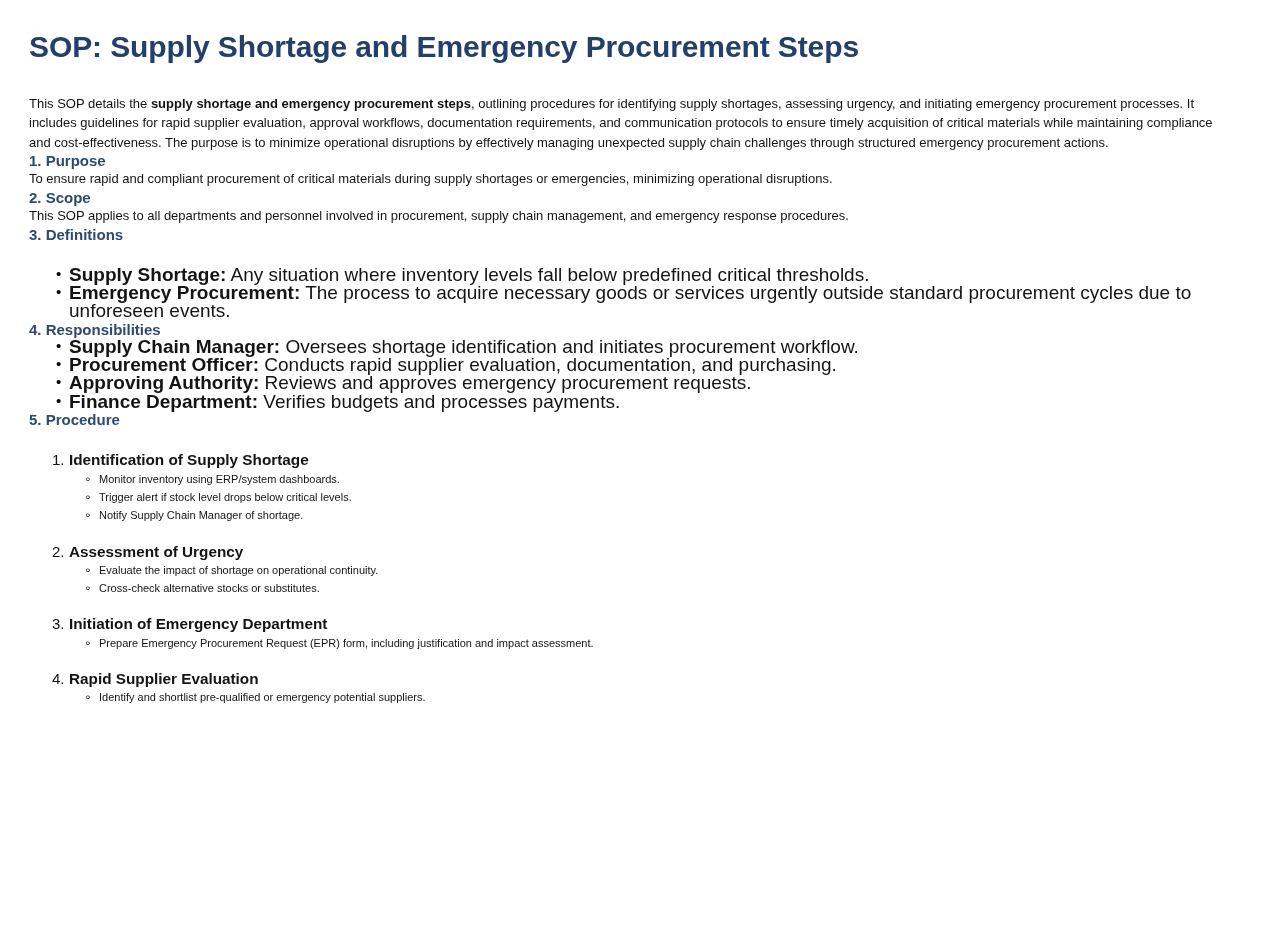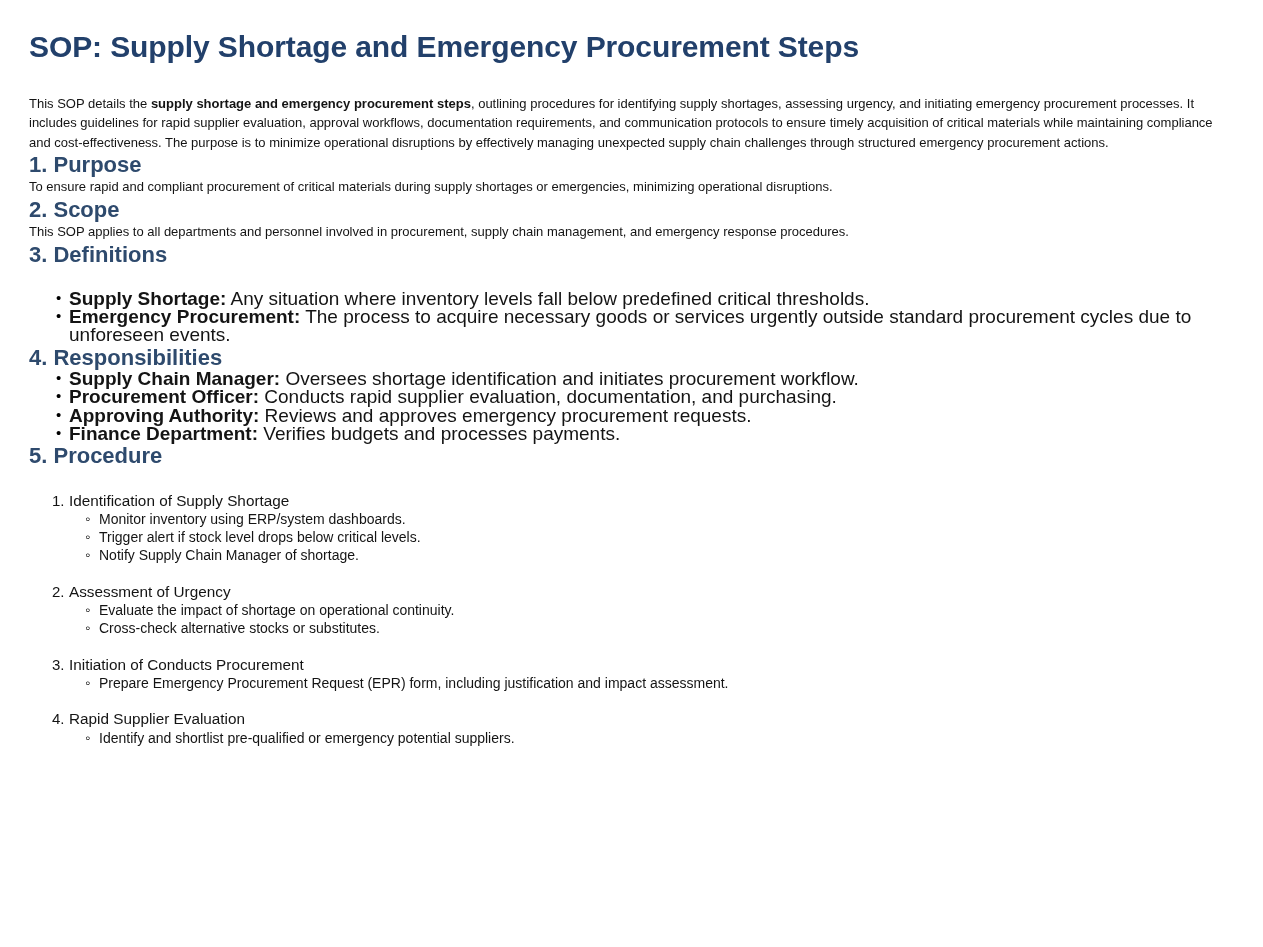--- a/index.html
+++ b/index.html
@@ -32,21 +32,21 @@
   p.intro, p.section-para {
     font-size: 13px;
     line-height: 19.5px;
     margin: 0;
     color: #141414;
   }
   p.intro {
     margin-top: 29px;
   }
   h2.section-heading {
-    font-size: 22px;
+    font-size: 15px;
     line-height: 1.15;
     font-weight: bold;
     color: #2e4a6d;
     margin: 0;
   }
   .sec-gap-purpose { margin-top: 30px; }
   .sec-gap { margin-top: 32px; }
   .para-gap { margin-top: 24px; }
 
   ul.def-list, ul.resp-list {
@@ -91,33 +91,33 @@
     content: counter(procitem) ".";
     position: absolute;
     left: 23px;
     font-weight: normal;
     font-size: 15px;
     color: #141414;
   }
   .proc-title {
     font-size: 15.3px;
     line-height: 18.3px;
-    font-weight: normal;
+    font-weight: bold;
     color: #141414;
     display: block;
   }
   ul.sub-list {
     margin: 0;
     padding: 0;
     list-style: none;
   }
   ul.sub-list > li {
     position: relative;
     padding-left: 30px;
-    font-size: 14px;
+    font-size: 11px;
     line-height: 18.3px;
     color: #141414;
     font-weight: normal;
   }
   ul.sub-list > li::before {
     content: "\25E6";
     position: absolute;
     left: 16px;
     top: 0;
     font-size: 15px;
@@ -164,21 +164,21 @@
       </ul>
     </li>
     <li class="proc-item">
       <span class="proc-title">Assessment of Urgency</span>
       <ul class="sub-list">
         <li>Evaluate the impact of shortage on operational continuity.</li>
         <li>Cross-check alternative stocks or substitutes.</li>
       </ul>
     </li>
     <li class="proc-item">
-      <span class="proc-title">Initiation of Conducts Procurement</span>
+      <span class="proc-title">Initiation of Emergency Department</span>
       <ul class="sub-list">
         <li>Prepare Emergency Procurement Request (EPR) form, including justification and impact assessment.</li>
       </ul>
     </li>
     <li class="proc-item">
       <span class="proc-title">Rapid Supplier Evaluation</span>
       <ul class="sub-list">
         <li>Identify and shortlist pre-qualified or emergency potential suppliers.</li>
       </ul>
     </li>

